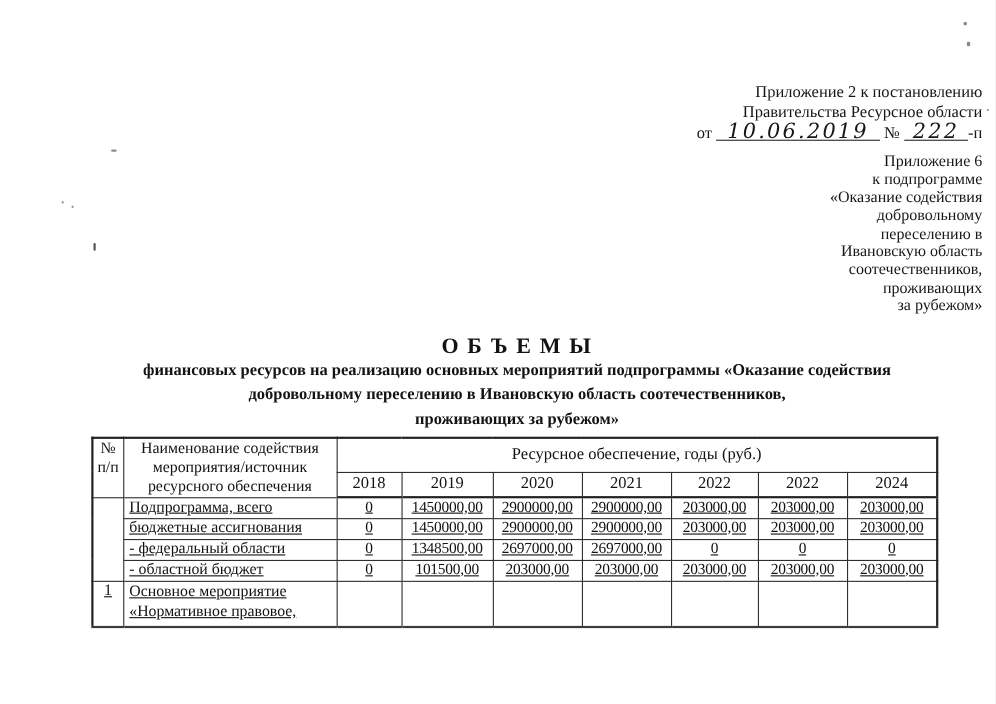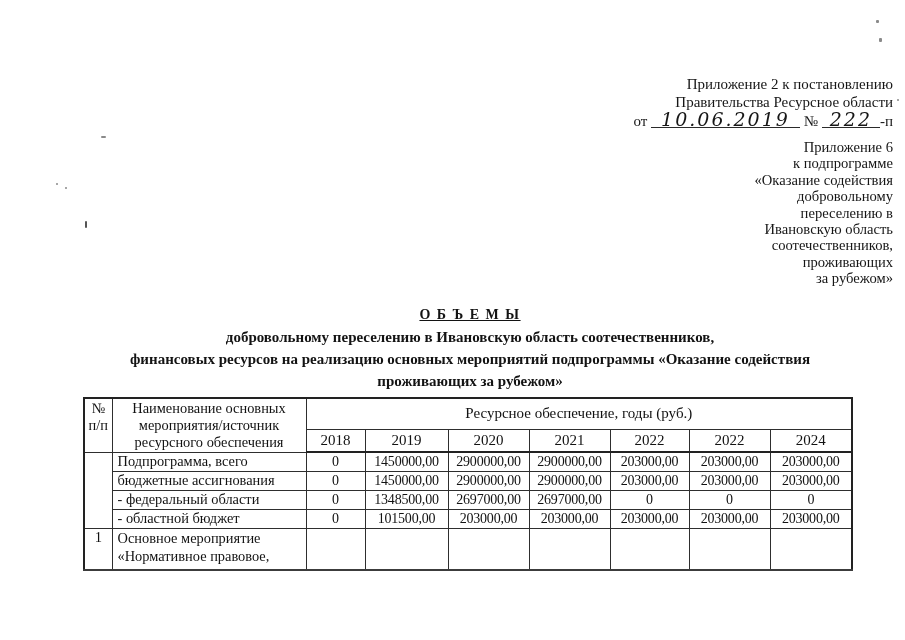--- a/index.html
+++ b/index.html
@@ -17,35 +17,35 @@
     font-family:"DejaVu Serif",serif;font-style:italic;font-size:19px;
     letter-spacing:2px;display:inline-block;line-height:14px;
     border-bottom:1.5px solid #2a2a2a;padding:0 8px 1px 8px;
   }
   .hw-date{padding:0 10px 1px 10px;}
   
   .title{
     position:absolute;top:304px;left:85px;width:770px;text-align:center;
     font-weight:bold;font-size:15px;line-height:22px;color:#131313;
   }
-  .title .head{letter-spacing:1.5px;font-size:14px;text-decoration:underline;}
+  .title .head{letter-spacing:1.5px;font-size:20px;}
   
   table.fin{
     position:absolute;top:397px;left:83px;width:768px;
     border-collapse:collapse;table-layout:fixed;
     font-size:14.5px;color:#121212;border:2px solid #222222;
   }
   .fin th,.fin td{border:1px solid #2e2e2e;padding:0;overflow:hidden;}
   .fin th{font-weight:normal;}
   .fin tr.hrow1{height:31px;}
   .fin tr.year-row{height:23px;}
   .fin tr.year-row th{font-size:15px;border-top:1.5px solid #282828;border-bottom:2px solid #222222;margin-left:36px;}
   .fin th.col-num,.fin th.col-name{vertical-align:top;padding-top:1px;line-height:17px;font-size:14.4px;}
   .fin th.group{font-size:15px;vertical-align:middle;}
-  .fin tbody tr{height:19px;}
+  .fin tbody tr{height:19px;text-decoration:underline;}
   .fin tbody tr.last{height:42px;}
   .fin td.name{text-align:left;padding-left:5px;font-size:14.4px;}
   .fin td.val{text-align:center;font-size:14px;letter-spacing:-0.2px;}
   .fin tbody tr.last td{vertical-align:top;border-bottom:2px solid #3c3c3c;}
   .fin tbody tr.last td.name div{line-height:18.5px;}
   .fin tbody tr.last td.num{text-align:center;}
   
   .speck{position:absolute;background:#8a8a8a;border-radius:1px;}
 </style>
 </head>
@@ -79,22 +79,22 @@
     <div>добровольному</div>
     <div>переселению в</div>
     <div>Ивановскую область</div>
     <div>соотечественников,</div>
     <div>проживающих</div>
     <div>за рубежом»</div>
   </div>
 
   <div class="title">
     <div class="head">О Б Ъ Е М Ы</div>
+    <div>финансовых ресурсов на реализацию основных мероприятий подпрограммы «Оказание содействия</div>
     <div>добровольному переселению в Ивановскую область соотечественников,</div>
-    <div>финансовых ресурсов на реализацию основных мероприятий подпрограммы «Оказание содействия</div>
     <div>проживающих за рубежом»</div>
   </div>
 
   <table class="fin">
     <colgroup>
       <col style="width:28px">
         <col style="width:194px">
         <col style="width:59px">
       <col style="width:83px">
         <col style="width:81px">
@@ -103,21 +103,21 @@
         <col style="width:81px">
         <col style="width:82px">
     </colgroup>
     <thead>
       <tr class="hrow1">
         <th class="col-num" rowspan="2">
           <div>№</div>
           <div>п/п</div>
         </th>
         <th class="col-name" rowspan="2">
-          <div>Наименование основных</div>
+          <div>Наименование содействия</div>
           <div>мероприятия/источник</div>
           <div>ресурсного обеспечения</div>
         </th>
         <th class="group" colspan="7">Ресурсное обеспечение, годы (руб.)</th>
       </tr>
       <tr class="year-row">
         <th>2018</th>
         <th>2019</th>
         <th>2020</th>
         <th>2021</th>

